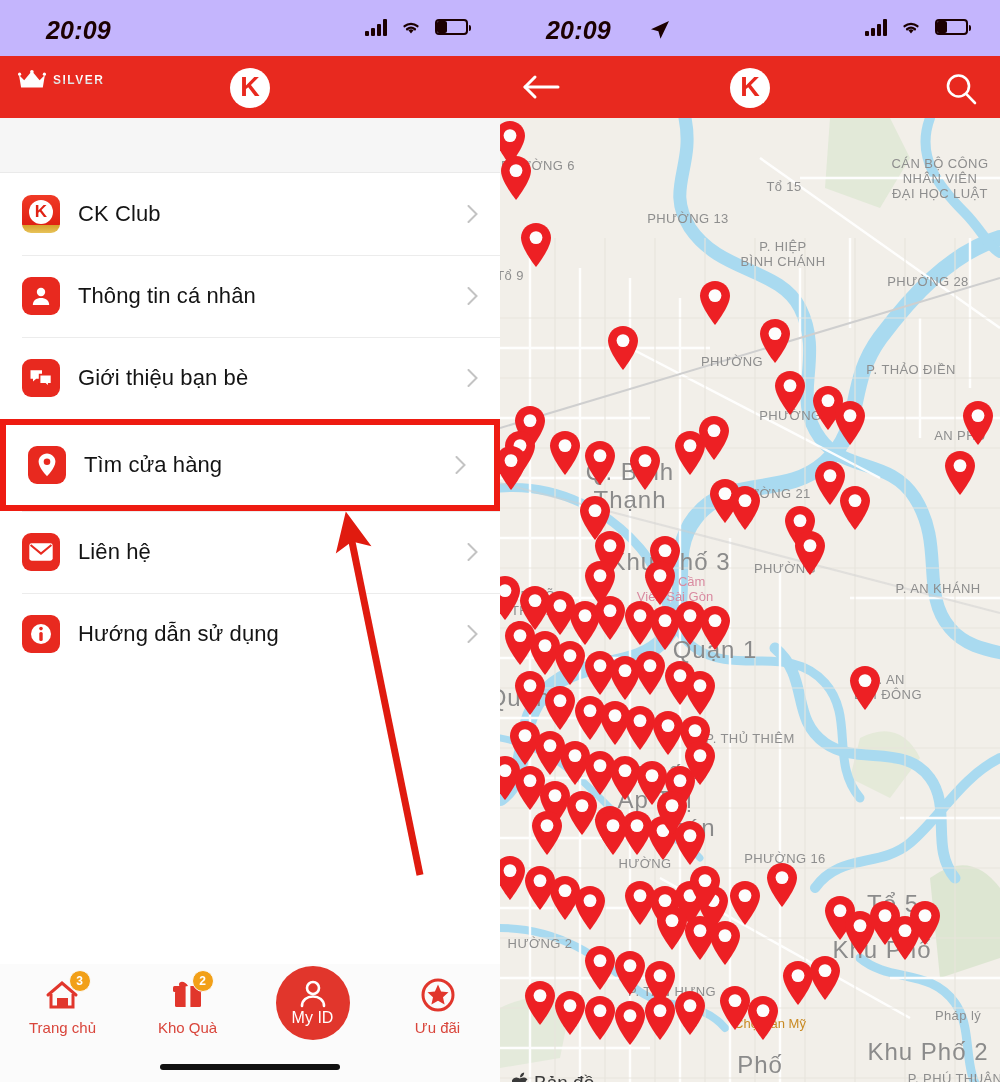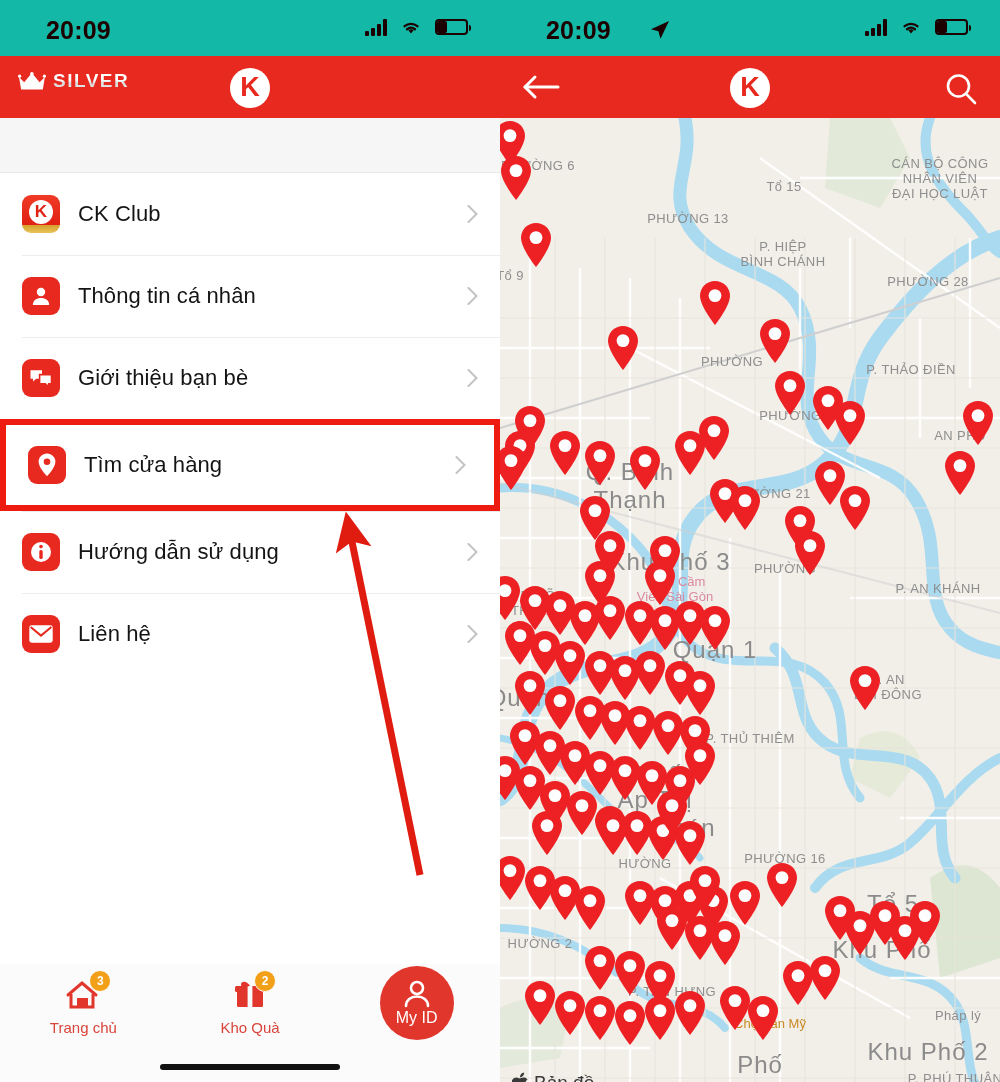--- a/index.html
+++ b/index.html
@@ -1,41 +1,41 @@
 <!DOCTYPE html>
 <html><head>
 <meta charset="utf-8">
 <style>
   html,body{margin:0;padding:0;background:#fff;}
   body{width:1000px;height:1082px;font-family:"Liberation Sans",sans-serif;overflow:hidden;}
   .app{position:relative;width:1000px;height:1082px;display:flex;}
   .panel{position:relative;width:500px;height:1082px;overflow:hidden;}
 
   
-  .statusbar{height:56px;background:#14b8a6;position:relative;}
+  .statusbar{height:56px;background:#c4b5fd;position:relative;font-style:italic;}
   .sb-time{position:absolute;left:46px;top:16px;font-size:25px;font-weight:bold;color:#1c0000;letter-spacing:.2px;}
   .sb-loc{position:absolute;left:150px;top:20px;}
   .sb-right{position:absolute;right:32px;top:18px;display:flex;align-items:center;gap:12px;}
   .sig{display:flex;align-items:flex-end;gap:2px;height:17px;}
   .sig i{display:block;width:4px;background:#1c0000;border-radius:1px;}
   .sig i:nth-child(1){height:5px;}
   .sig i:nth-child(2){height:8px;}
   .sig i:nth-child(3){height:12px;}
   .sig i:nth-child(4){height:17px;}
   .batt{width:33px;height:16px;border:2px solid #1c0000;border-radius:4px;position:relative;box-sizing:border-box;}
   .batt::after{content:"";position:absolute;right:-5px;top:4px;width:2px;height:6px;background:#1c0000;border-radius:0 2px 2px 0;}
   .batt span{display:block;height:100%;background:#1c0000;border-radius:2px;}
 
   
   .navbar{height:62px;background:#e8291f;position:relative;}
   .silver{position:absolute;left:18px;top:14px;display:flex;align-items:center;gap:7px;}
   .crown{width:28px;height:19px;position:relative;}
   .klogo{position:absolute;left:50%;top:12px;transform:translateX(-50%);width:40px;height:40px;border-radius:50%;background:#fff;display:flex;align-items:center;justify-content:center;}
   .klogo .kk{font-size:27px;font-weight:bold;color:#e8291f;line-height:1;margin-top:-2px;}
-  .silver-txt{font-size:19px;font-weight:bold;letter-spacing:1.5px;
+  .silver-txt{font-size:12px;font-weight:bold;letter-spacing:1.5px;
     background:linear-gradient(180deg,#ffffff 0%,#ffffff 45%,#d7d7d7 60%,#f4f4f4 100%);
     -webkit-background-clip:text;background-clip:text;color:transparent;}
   .backarrow{position:absolute;left:22px;top:18px;width:38px;height:26px;}
   .searchicon{position:absolute;right:22px;top:16px;width:34px;height:34px;}
 
   
   .graystrip{height:54px;background:#f6f6f6;border-bottom:1px solid #eaeaea;}
   .menu{background:#fff;}
   .row{height:82px;display:flex;align-items:center;padding:0 0 0 22px;position:relative;background:#fff;box-sizing:border-box;}
   .row + .row::before{content:"";position:absolute;left:22px;right:0;top:0;height:1px;background:#ececec;}
@@ -167,40 +167,40 @@
             </svg>
         </div>
         <div class="lbl">Tìm cửa hàng</div>
         <svg class="chev" viewBox="0 0 11 18">
             <path d="M1.5 1l8 8-8 8" stroke="#c3c3c3" stroke-width="2" fill="none" stroke-linecap="round"></path>
           </svg>
       </div>
 
       <div class="row">
         <div class="ico">
+          <svg width="26" height="20" viewBox="0 0 26 20">
+              <rect x="1.3" y="1.3" width="23.4" height="17.4" rx="2.4" fill="#fff"></rect>
+              <path d="M2.6 3l10.4 8.6L23.4 3" stroke="#e8291f" stroke-width="2" fill="none"></path>
+            </svg>
+        </div>
+        <div class="lbl">Liên hệ</div>
+        <svg class="chev" viewBox="0 0 11 18">
+            <path d="M1.5 1l8 8-8 8" stroke="#c3c3c3" stroke-width="2" fill="none" stroke-linecap="round"></path>
+          </svg>
+      </div>
+
+      <div class="row">
+        <div class="ico">
           <svg width="26" height="26" viewBox="0 0 26 26">
               <circle cx="13" cy="13" r="10" fill="#fff"></circle>
               <circle cx="13" cy="7.6" r="1.8" fill="#e8291f"></circle>
               <rect x="11.3" y="11" width="3.4" height="9" rx="1.5" fill="#e8291f"></rect>
             </svg>
         </div>
         <div class="lbl">Hướng dẫn sử dụng</div>
-        <svg class="chev" viewBox="0 0 11 18">
-            <path d="M1.5 1l8 8-8 8" stroke="#c3c3c3" stroke-width="2" fill="none" stroke-linecap="round"></path>
-          </svg>
-      </div>
-
-      <div class="row">
-        <div class="ico">
-          <svg width="26" height="20" viewBox="0 0 26 20">
-              <rect x="1.3" y="1.3" width="23.4" height="17.4" rx="2.4" fill="#fff"></rect>
-              <path d="M2.6 3l10.4 8.6L23.4 3" stroke="#e8291f" stroke-width="2" fill="none"></path>
-            </svg>
-        </div>
-        <div class="lbl">Liên hệ</div>
         <svg class="chev" viewBox="0 0 11 18">
             <path d="M1.5 1l8 8-8 8" stroke="#c3c3c3" stroke-width="2" fill="none" stroke-linecap="round"></path>
           </svg>
       </div>
     </div>
 
     <svg class="annot" viewBox="0 0 500 1082">
       <defs>
           <marker id="ah" markerWidth="6" markerHeight="6" refX="3" refY="3" orient="auto">
         <path d="M0.4 0.4 L6 3 L0.4 5.6 L1.6 3 z" fill="#e01b0f"></path>
@@ -239,20 +239,29 @@
         <div class="tab">
           <div class="myid">
             <svg width="32" height="30" viewBox="0 0 32 30">
               <circle cx="16" cy="9" r="6" fill="none" stroke="#fff" stroke-width="2.6"></circle>
               <path d="M5 27c0-6 5-9.5 11-9.5S27 21 27 27" fill="none" stroke="#fff" stroke-width="2.6" stroke-linecap="round"></path>
             </svg>
             <div class="mlbl">My ID</div>
           </div>
         </div>
 
+        <div class="tab">
+          <div class="tico">
+            <svg width="38" height="38" viewBox="0 0 38 38">
+              <circle cx="19" cy="19" r="15" fill="none" stroke="#e1362c" stroke-width="3"></circle>
+              <path d="M19 8.5l3.1 6.9 7.4.8-5.5 5 1.6 7.3L19 24.7l-6.6 3.8 1.6-7.3-5.5-5 7.4-.8z" fill="#e1362c"></path>
+            </svg>
+          </div>
+          <div class="tlbl">Ưu đãi</div>
+        </div>
 
       </div>
       <div class="homeind"></div>
     </div>
   </div>
 
   <div class="panel">
 
     <div class="statusbar">
       <div class="sb-time">20:09</div>

